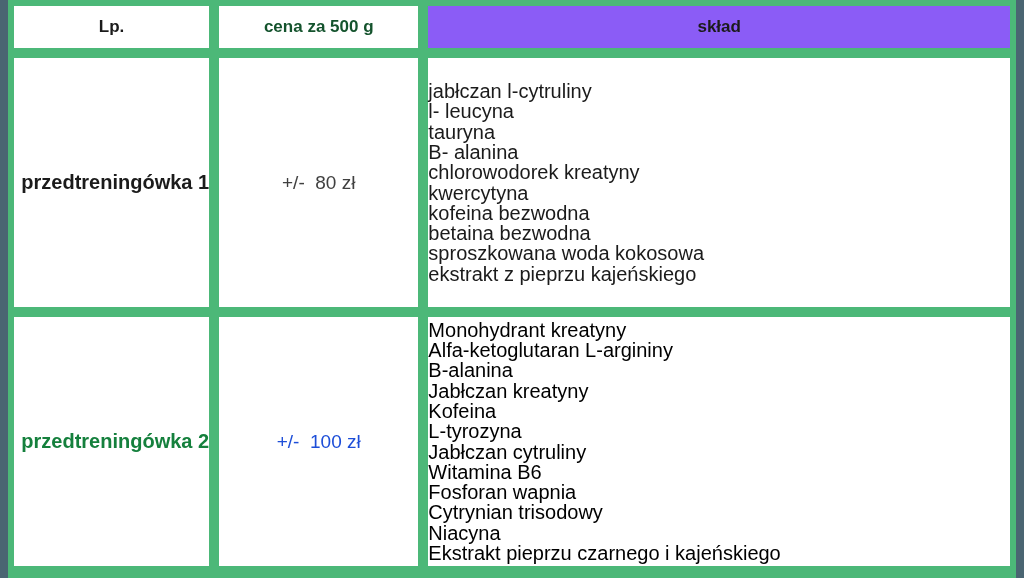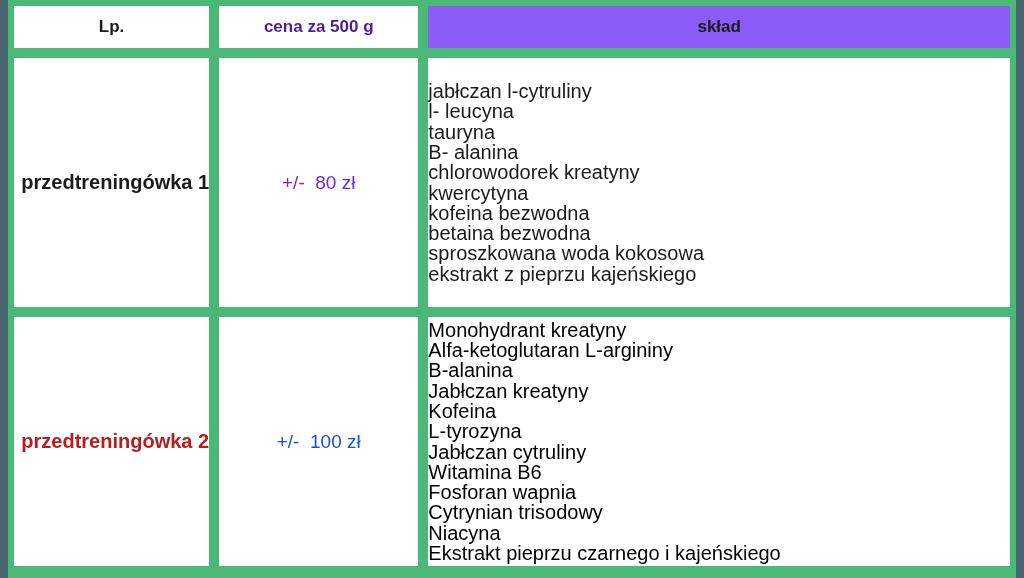--- a/index.html
+++ b/index.html
@@ -74,39 +74,39 @@
 
   <table class="price-table" id="tbl" style="border-width: 1px 1px 7px; border-style: solid; border-color: rgb(76, 184, 120); border-image: initial;">
     <colgroup>
       <col style="width:199px">
       <col style="width:203px">
       <col style="width:574px">
     </colgroup>
     <tbody>
         <tr class="header-row">
       <th class="hdr" style="border: 5px solid rgb(76, 184, 120); background: rgb(255, 255, 255); color: rgb(27, 27, 27);">Lp.</th>
-      <th class="hdr" style="border: 5px solid rgb(76, 184, 120); background: rgb(255, 255, 255); color: #4c1d95; text-align: center;">cena za 500 g</th>
+      <th class="hdr" style="border: 5px solid rgb(76, 184, 120); background: rgb(255, 255, 255); color: #14532d; text-align: center;">cena za 500 g</th>
       <th class="hdr" style="border: 5px solid rgb(76, 184, 120); background: #8b5cf6; color: rgb(27, 27, 27);">skład</th>
     </tr>
     <tr class="row-1">
       <td class="name-cell" style="border: 5px solid rgb(76, 184, 120); background: rgb(255, 255, 255); color: rgb(27, 27, 27);">przedtreningówka 1</td>
-      <td class="price-cell" style="border: 5px solid rgb(76, 184, 120); background: rgb(255, 255, 255); color: #6d28d9;">+/-  80 zł</td>
+      <td class="price-cell" style="border: 5px solid rgb(76, 184, 120); background: rgb(255, 255, 255); color: #404040;">+/-  80 zł</td>
       <td class="ingredients-cell" style="border: 5px solid rgb(76, 184, 120); background: rgb(255, 255, 255); color: rgb(27, 27, 27);">jabłczan l-cytruliny
 l- leucyna
 tauryna
 B- alanina
 chlorowodorek kreatyny
 kwercytyna
 kofeina bezwodna
 betaina bezwodna
 sproszkowana woda kokosowa
 ekstrakt z pieprzu kajeńskiego</td>
     </tr>
     <tr class="row-2">
-      <td class="name-cell" style="border: 5px solid rgb(76, 184, 120); background: rgb(255, 255, 255); color: #b91c1c;">przedtreningówka 2</td>
+      <td class="name-cell" style="border: 5px solid rgb(76, 184, 120); background: rgb(255, 255, 255); color: #15803d;">przedtreningówka 2</td>
       <td class="price-cell" style="border: 5px solid rgb(76, 184, 120); background: rgb(255, 255, 255); color: #1d4ed8;">+/-  100 zł</td>
       <td class="ingredients-cell" style="border: 5px solid rgb(76, 184, 120); background: rgb(255, 255, 255); color: #000000;">Monohydrant kreatyny
 Alfa-ketoglutaran L-argininy
 B-alanina
 Jabłczan kreatyny
 Kofeina
 L-tyrozyna
 Jabłczan cytruliny
 Witamina B6
 Fosforan wapnia

